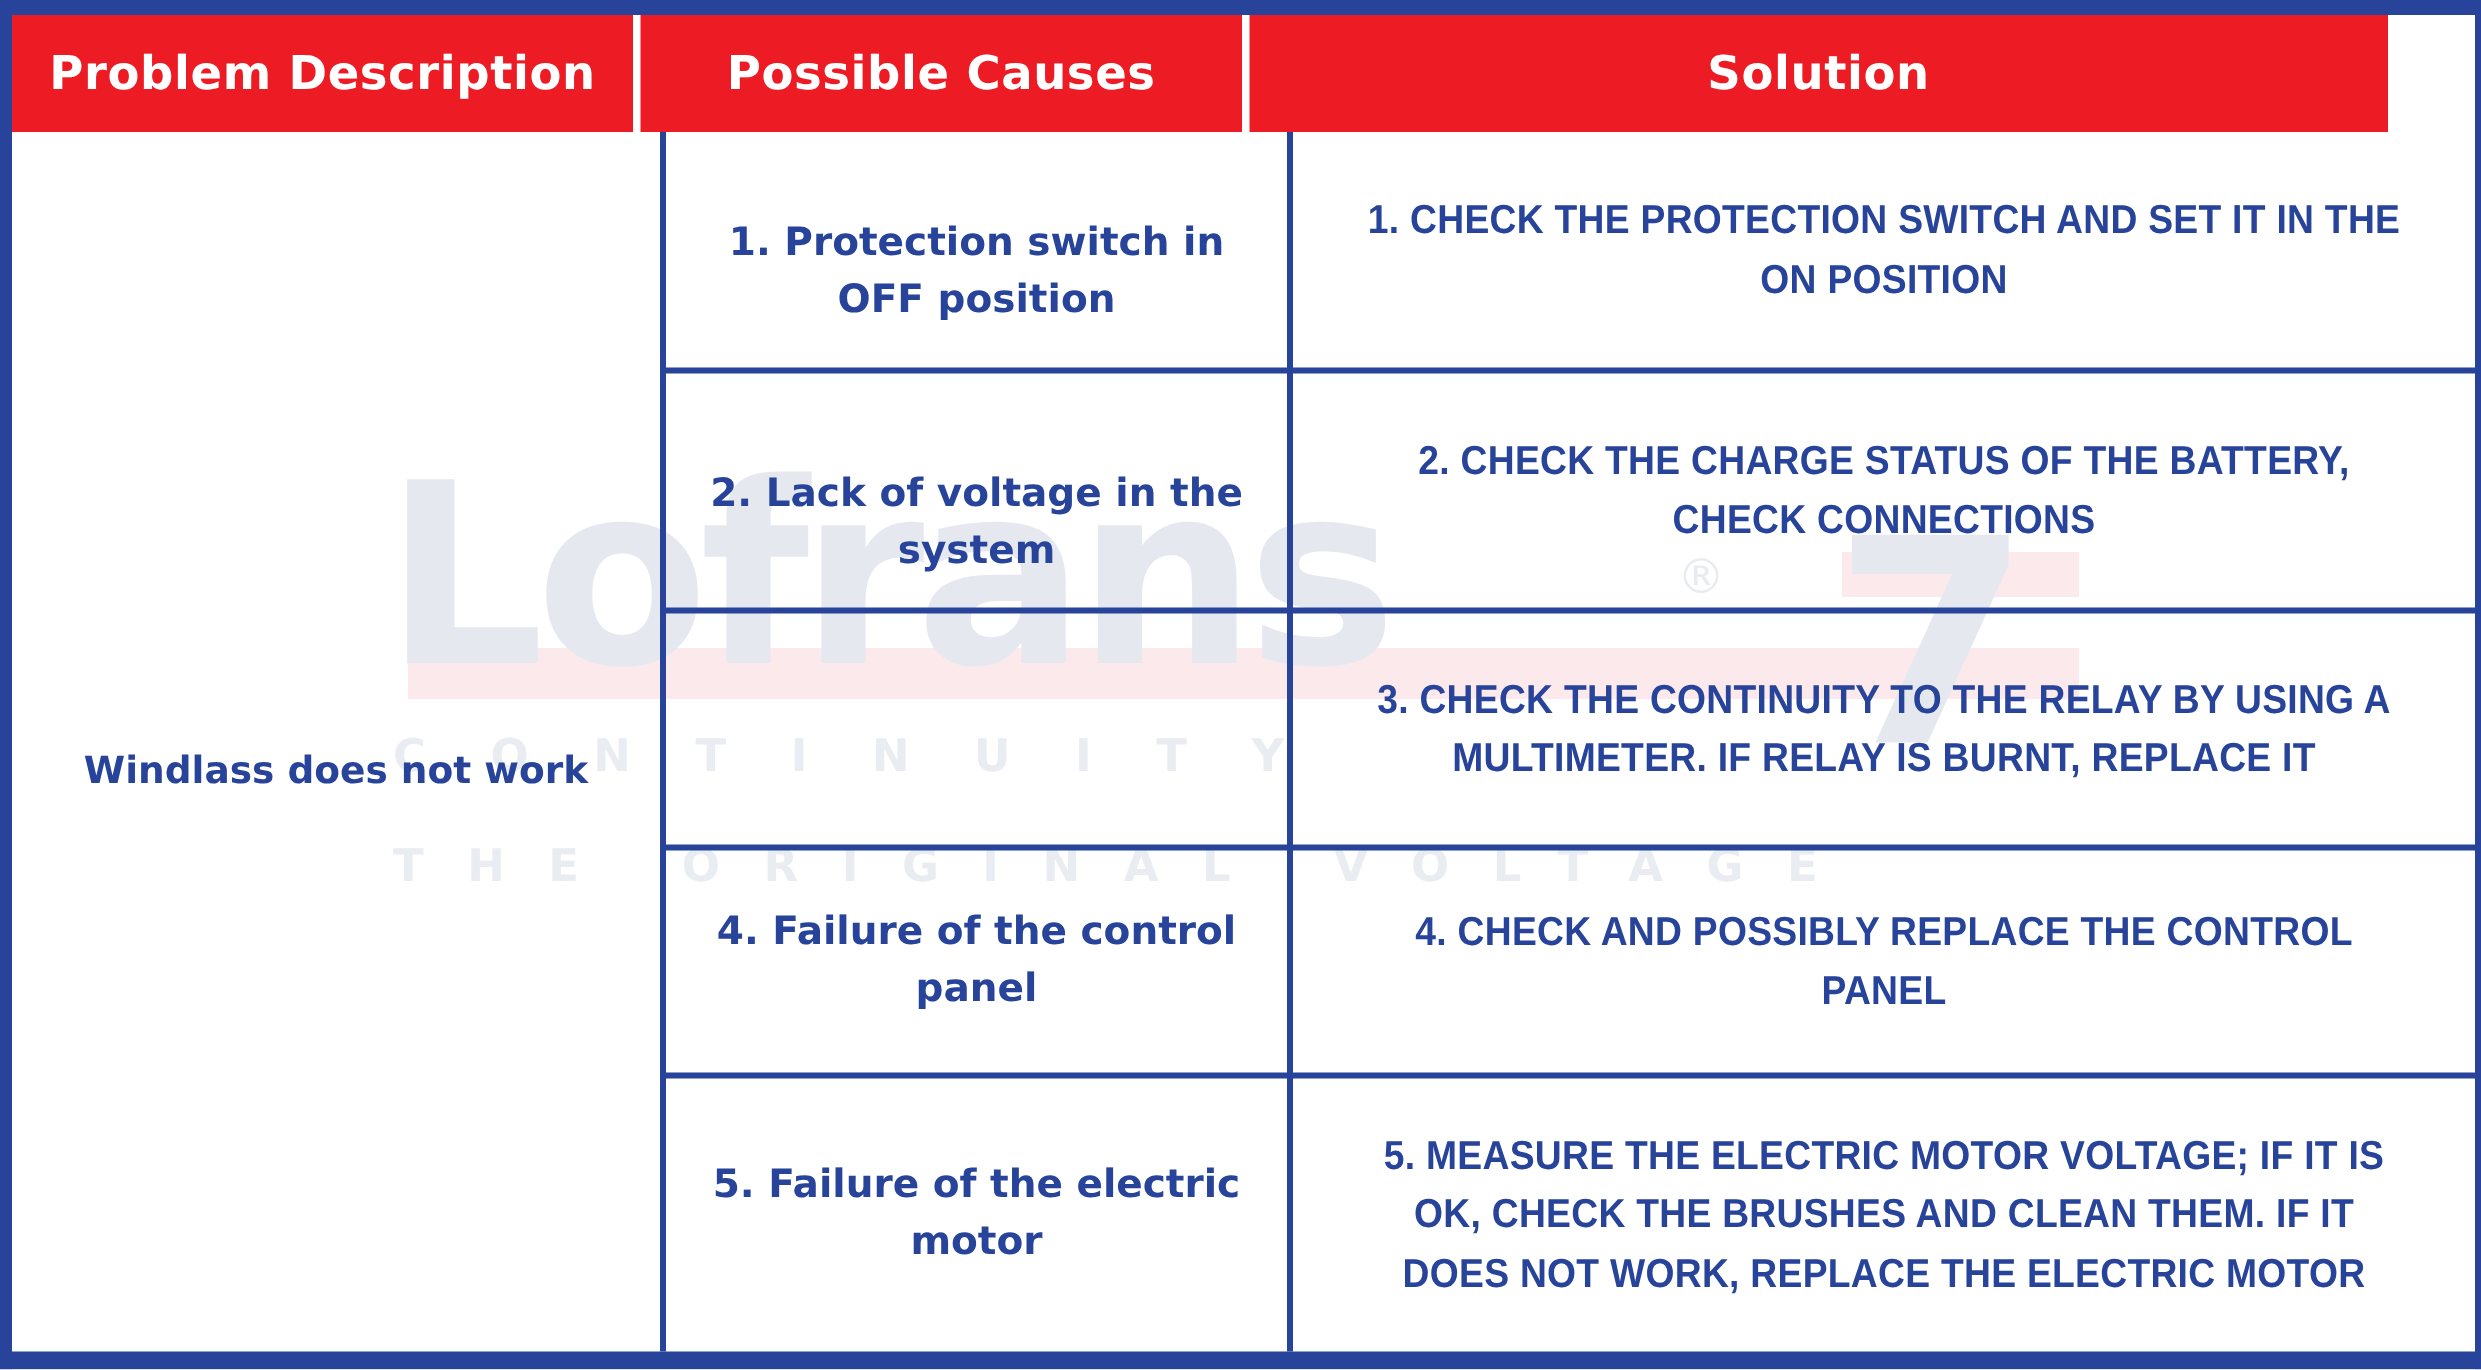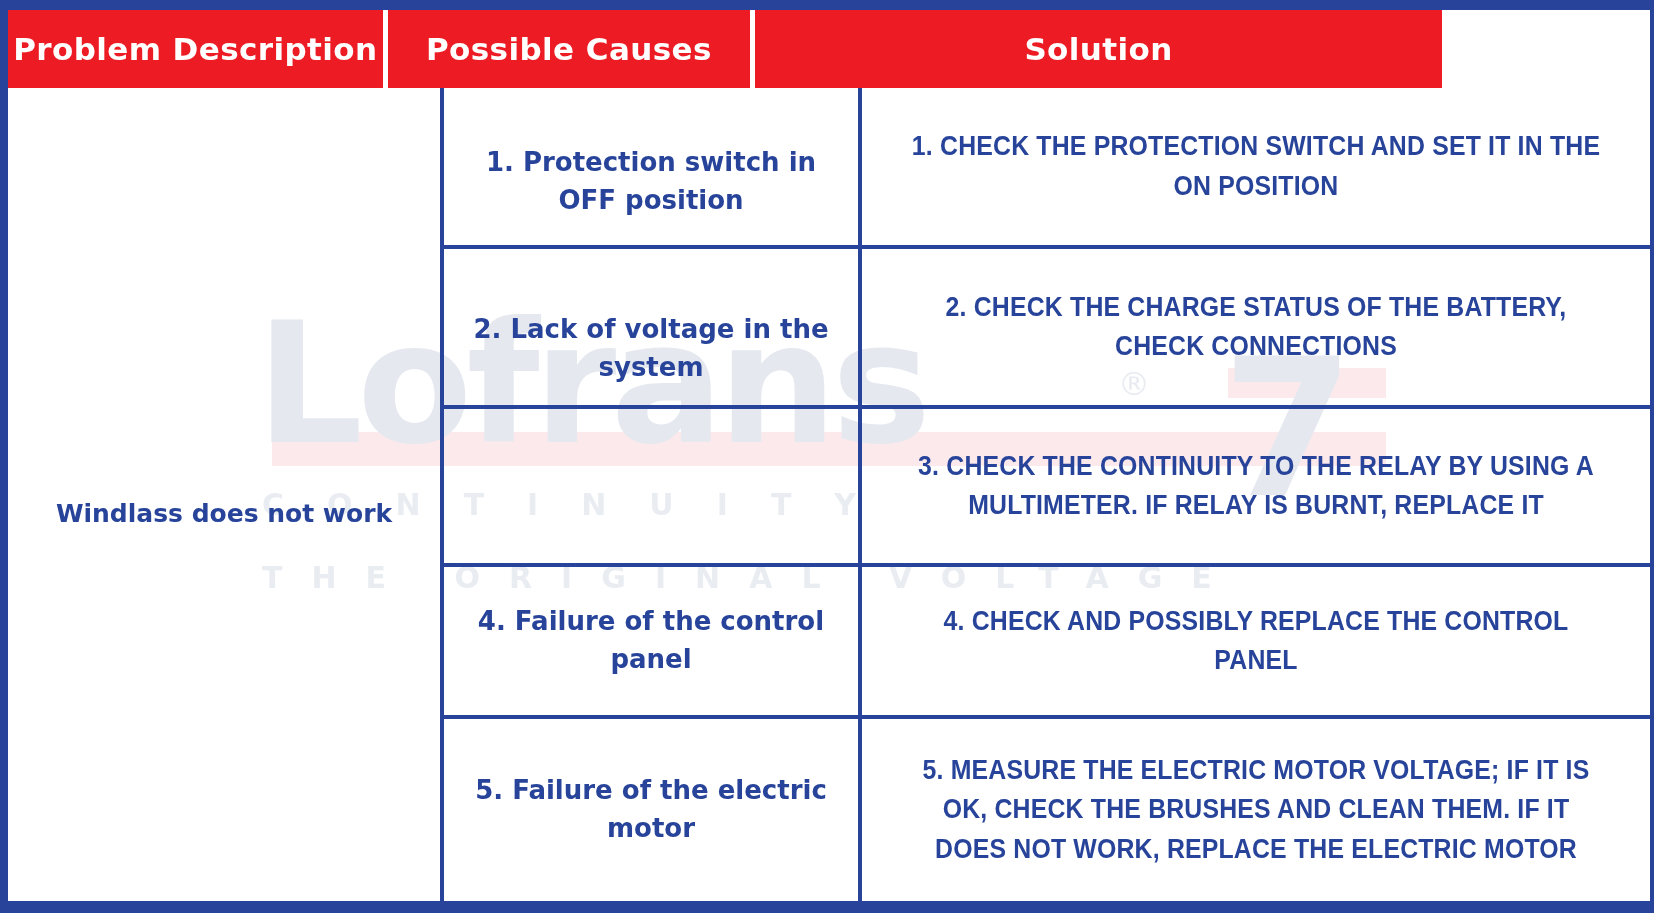--- a/index.html
+++ b/index.html
@@ -121,21 +121,21 @@
     top: 10px;
     width: 1642px;
     height: 891px;
     z-index: 3;
   }
 
   
   .thead {
     position: absolute;
     left: 0; top: 0;
-    width: 1434px;
+    width: 1584px;
     height: 78px;
     background: #ed1c24;
     display: flex;
     align-items: center;
   }
   .th {
     height: 78px;
     display: flex;
     align-items: center;
     justify-content: center;

